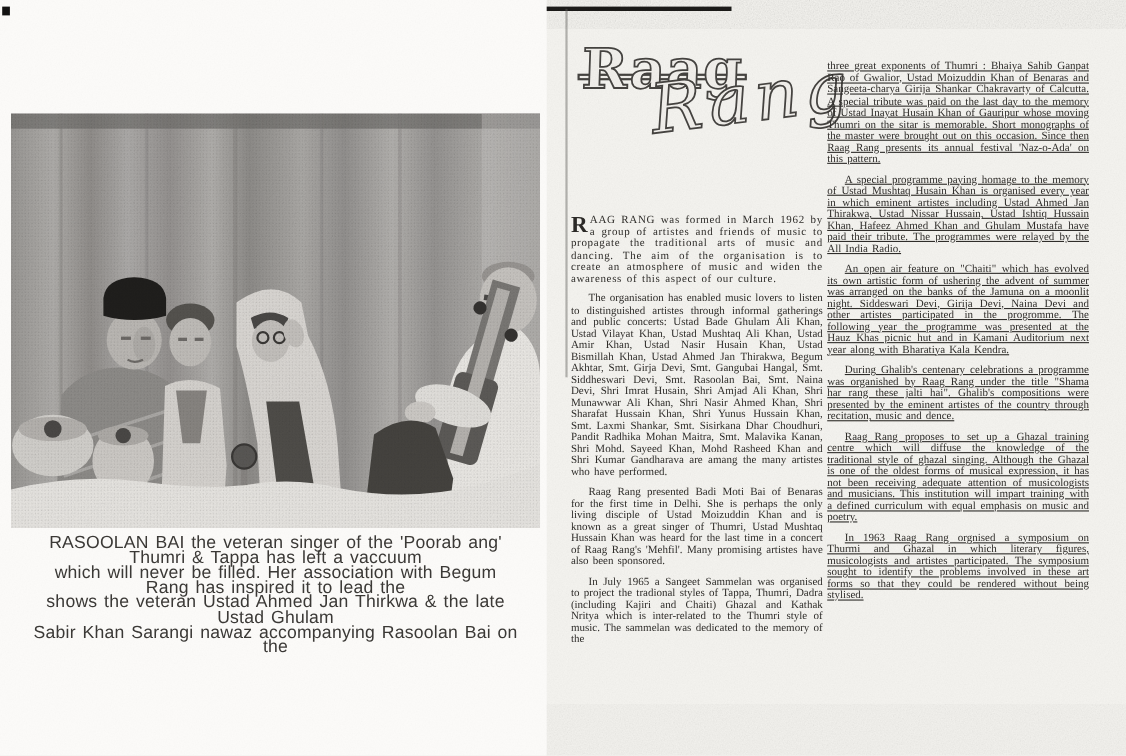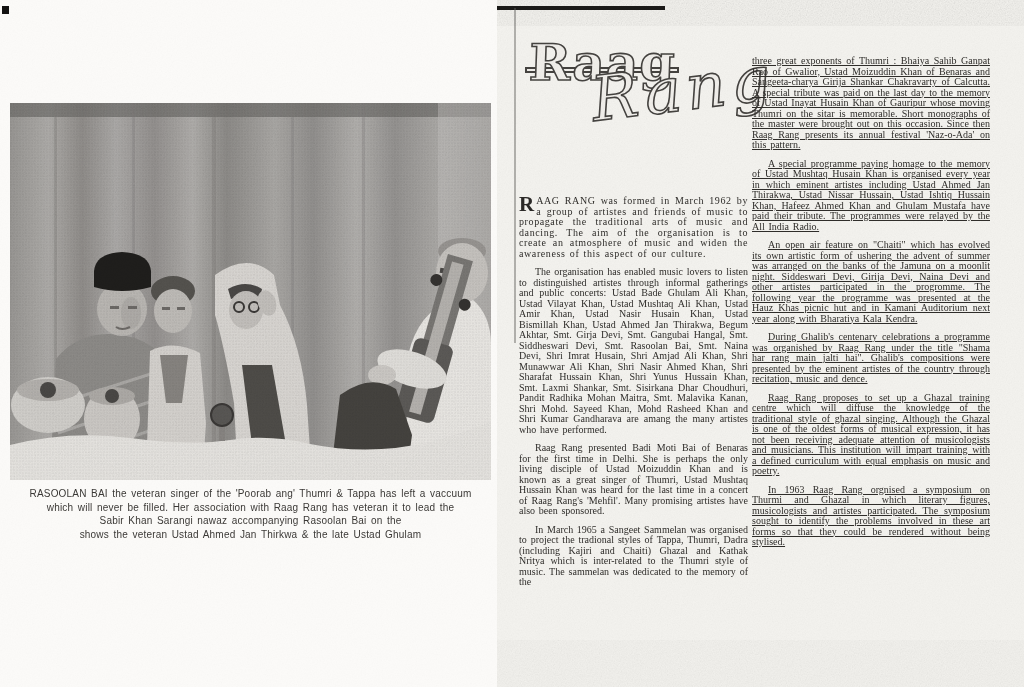--- a/index.html
+++ b/index.html
@@ -3,21 +3,21 @@
 <meta charset="utf-8">
 <style>
   html,body{margin:0;padding:0;background:#e8e6e2;}
   .canvas{position:relative;width:1024px;height:687px;background:#fbfaf7;overflow:hidden;
           font-family:"Liberation Serif", serif;}
   
   .left-page{position:absolute;left:0;top:0;width:497px;height:687px;background:#fcfbf9;}
   .corner-mark{position:absolute;left:2px;top:6px;width:7px;height:8px;background:#131211;}
   .photo-frame{position:absolute;left:10px;top:103px;width:481px;height:377px;overflow:hidden;}
   .caption{position:absolute;left:28px;top:487px;width:445px;text-align:center;
-           font-family:"Liberation Sans", sans-serif;font-size:10px;line-height:13.6px;
+           font-family:"Liberation Sans", sans-serif;font-size:16px;line-height:13.6px;
            color:#3b3936;letter-spacing:.2px;word-spacing:1.5px;}
   
   .right-page{position:absolute;left:497px;top:0;width:527px;height:687px;background:#f5f4f0;}
   .top-edge{position:absolute;left:0;top:6px;width:168px;height:4px;background:#1b1a18;}
   .fold-line{position:absolute;left:17px;top:8px;width:2px;height:335px;background:rgba(100,97,93,.45);}
   .col{position:absolute;font-size:10px;line-height:10.5px;color:#2f2d2a;text-align:justify;}
   .col1{left:22px;top:58px;width:229px;}
   .col2{left:255px;top:56px;width:238px;text-decoration:underline;}
   .col p{margin:0 0 8px 0;text-indent:16px;word-spacing:1.2px;}
   .col p.lead{text-indent:0;}
@@ -149,47 +149,47 @@
           <circle cx="212" cy="312" r="11" fill="#5a5855" stroke="#3a3836" stroke-width="2"></circle>
         </g>
 
         <rect width="481" height="377" filter="url(#noise)" opacity="0.22" style="mix-blend-mode:multiply"></rect>
         <rect width="481" height="377" fill="url(#dots)" opacity="0.14"></rect>
       </svg>
     </div>
 
     <div class="caption">
       <div>RASOOLAN BAI the veteran singer of the 'Poorab ang' Thumri &amp; Tappa has left a vaccuum</div>
-      <div>which will never be filled.  Her association with Raag Rang has veteran it to lead the</div>
+      <div>which will never be filled.  Her association with Begum Rang has inspired it to lead the</div>
+      <div>shows the veteran Ustad Ahmed Jan Thirkwa &amp; the late Ustad Ghulam</div>
       <div>Sabir Khan Sarangi nawaz accompanying Rasoolan Bai on the</div>
-      <div>shows the veteran Ustad Ahmed Jan Thirkwa &amp; the late Ustad Ghulam</div>
     </div>
   </div>
 
   <div class="right-page">
     <div class="top-edge"></div>
     <div class="fold-line"></div>
 
     <div class="col col1">
       <div class="logo">
         <div class="logo-bar"></div>
         <span class="logo-raag">Raag</span>
         <span class="logo-rang">Rang</span>
       </div>
       <p class="lead"><span class="dropcap">R</span><span class="smallcaps">AAG RANG was formed in March 1962 by a group of artistes and friends of music to propagate the traditional arts of music and dancing. The aim of the organisation is to create an atmosphere of music and widen the awareness of this aspect of our culture.</span></p>
       <p>The organisation has enabled music lovers to listen to distinguished artistes through informal gatherings and public concerts: Ustad Bade Ghulam Ali Khan, Ustad Vilayat Khan, Ustad Mushtaq Ali Khan, Ustad Amir Khan, Ustad Nasir Husain Khan, Ustad Bismillah Khan, Ustad Ahmed Jan Thirakwa, Begum Akhtar, Smt. Girja Devi, Smt. Gangubai Hangal, Smt. Siddheswari Devi, Smt. Rasoolan Bai, Smt. Naina Devi, Shri Imrat Husain, Shri Amjad Ali Khan, Shri Munawwar Ali Khan, Shri Nasir Ahmed Khan, Shri Sharafat Hussain Khan, Shri Yunus Hussain Khan, Smt. Laxmi Shankar, Smt. Sisirkana Dhar Choudhuri, Pandit Radhika Mohan Maitra, Smt. Malavika Kanan, Shri Mohd. Sayeed Khan, Mohd Rasheed Khan and Shri Kumar Gandharava are amang the many artistes who have performed.</p>
       <p>Raag Rang presented Badi Moti Bai of Benaras for the first time in Delhi. She is perhaps the only living disciple of Ustad Moizuddin Khan and is known as a great singer of Thumri, Ustad Mushtaq Hussain Khan was heard for the last time in a concert of Raag Rang's 'Mehfil'. Many promising artistes have also been sponsored.</p>
-      <p>In March 1965 a Sangeet Sammelan was organised to project the tradional styles of Tappa, Thumri, Dadra (including Kajiri and Chaiti) Ghazal and Kathak Nritya which is inter-related to the Thumri style of music. The sammelan was dedicated to the memory of the</p>
+      <p>In July 1965 a Sangeet Sammelan was organised to project the tradional styles of Tappa, Thumri, Dadra (including Kajiri and Chaiti) Ghazal and Kathak Nritya which is inter-related to the Thumri style of music. The sammelan was dedicated to the memory of the</p>
     </div>
 
     <div class="col col2">
       <p class="lead">three great exponents of Thumri : Bhaiya Sahib Ganpat Rao of Gwalior, Ustad Moizuddin Khan of Benaras and Sangeeta-charya Girija Shankar Chakravarty of Calcutta. A special tribute was paid on the last day to the memory of Ustad Inayat Husain Khan of Gauripur whose moving Thumri on the sitar is memorable. Short monographs of the master were brought out on this occasion. Since then Raag Rang presents its annual festival 'Naz-o-Ada' on this pattern.</p>
       <p>A special programme paying homage to the memory of Ustad Mushtaq Husain Khan is organised every year in which eminent artistes including Ustad Ahmed Jan Thirakwa, Ustad Nissar Hussain, Ustad Ishtiq Hussain Khan, Hafeez Ahmed Khan and Ghulam Mustafa have paid their tribute. The programmes were relayed by the All India Radio.</p>
       <p>An open air feature on "Chaiti" which has evolved its own artistic form of ushering the advent of summer was arranged on the banks of the Jamuna on a moonlit night. Siddeswari Devi, Girija Devi, Naina Devi and other artistes participated in the progromme. The following year the programme was presented at the Hauz Khas picnic hut and in Kamani Auditorium next year along with Bharatiya Kala Kendra.</p>
-      <p>During Ghalib's centenary celebrations a programme was organished by Raag Rang under the title "Shama har rang main jalti hai". Ghalib's compositions were presented by the eminent artistes of the country through recitation, music and dence.</p>
+      <p>During Ghalib's centenary celebrations a programme was organished by Raag Rang under the title "Shama har rang these jalti hai". Ghalib's compositions were presented by the eminent artistes of the country through recitation, music and dence.</p>
       <p>Raag Rang proposes to set up a Ghazal training centre which will diffuse the knowledge of the traditional style of ghazal singing. Although the Ghazal is one of the oldest forms of musical expression, it has not been receiving adequate attention of musicologists and musicians. This institution will impart training with a defined curriculum with equal emphasis on music and poetry.</p>
       <p>In 1963 Raag Rang orgnised a symposium on Thurmi and Ghazal in which literary figures, musicologists and artistes participated. The symposium sought to identify the problems involved in these art forms so that they could be rendered without being stylised.</p>
     </div>
 
     <svg class="overlay" style="left:0;top:0;" width="527" height="687" viewBox="0 0 527 687">
       <defs>
         <filter id="pnoise" x="0" y="0" width="100%" height="100%">
           <feTurbulence type="fractalNoise" baseFrequency="0.85" numOctaves="2" stitchTiles="stitch"></feTurbulence>
           <feColorMatrix type="saturate" values="0"></feColorMatrix>
         </filter>

